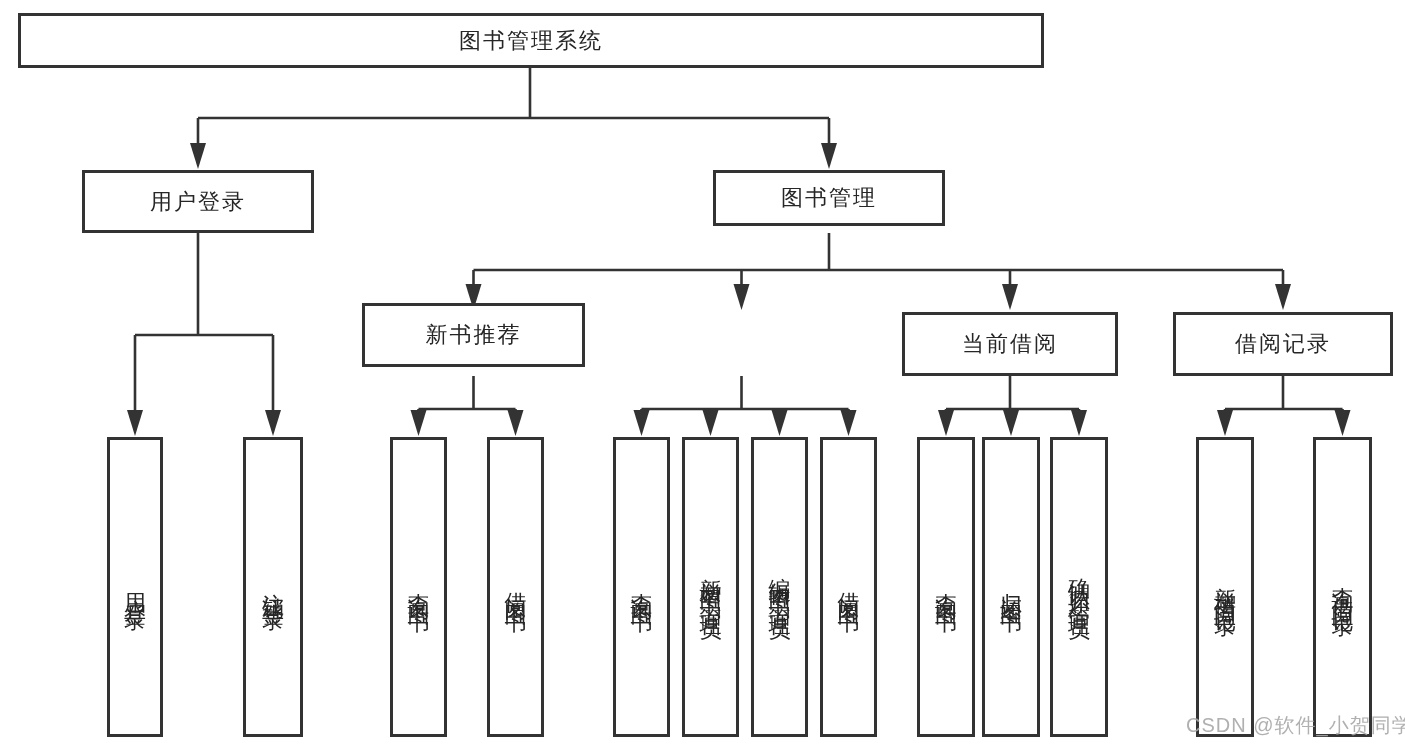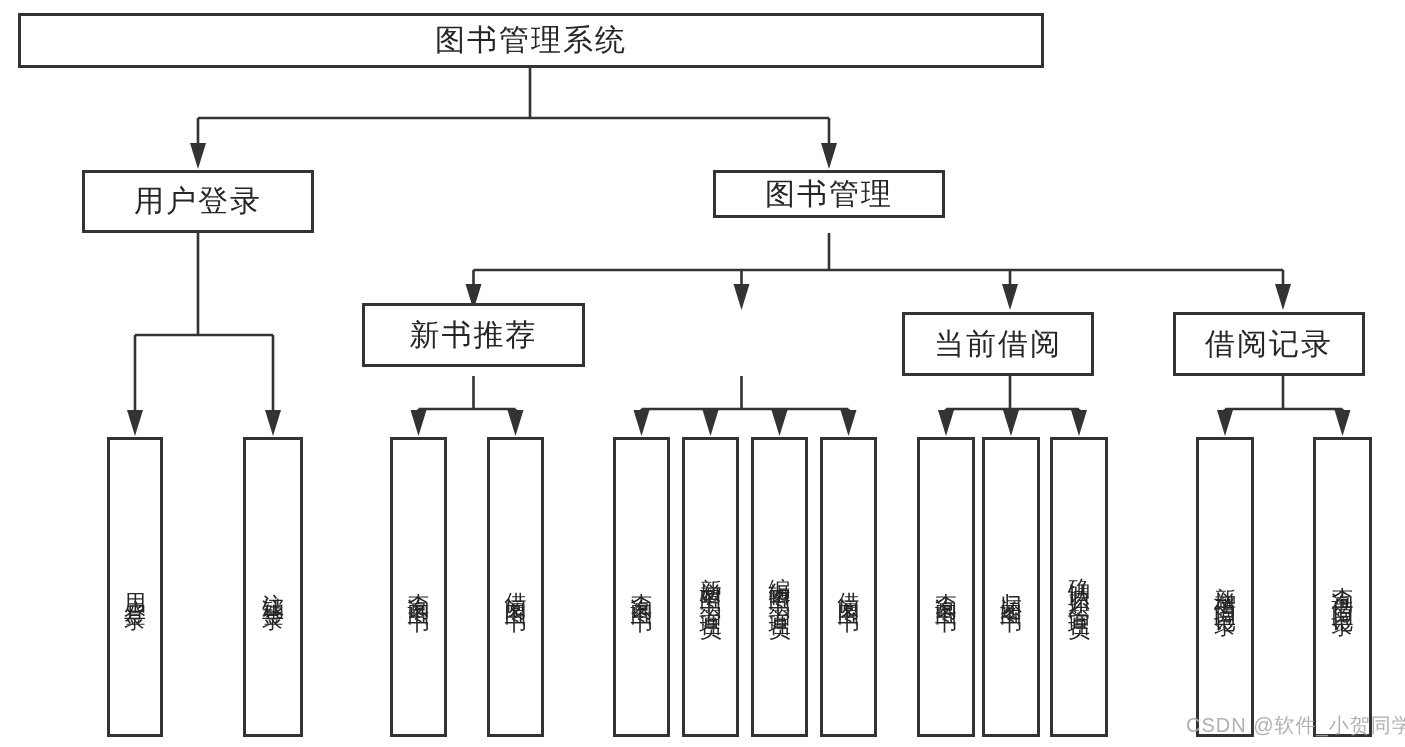--- a/index.html
+++ b/index.html
@@ -17,39 +17,39 @@
   .hbox,.vbox{
     position:absolute;
     box-sizing:border-box;
     display:flex;
     align-items:center;
     justify-content:center;
     border:3px solid #333333;
     background:#ffffff;
     color:#262626;
   }
-  .hbox span{font-size:30px;letter-spacing:2px;white-space:nowrap;}
+  .hbox span{font-size:22px;letter-spacing:2px;white-space:nowrap;}
   .vbox{top:437px;height:300px;}
   .vbox span{
     writing-mode:vertical-rl;
     font-size:22px;
     letter-spacing:6px;
     line-height:1;
     white-space:nowrap;
   }
   
   #root{left:18px;top:13px;width:1026px;height:55px;}
   
   #n-user-login{left:82px;top:170px;width:232px;height:63px;}
-  #n-book-mgmt{left:713px;top:170px;width:232px;height:48px;text-align:center;}
+  #n-book-mgmt{left:713px;top:170px;width:232px;height:56px;text-align:center;}
   
   #n-recommend{left:362px;top:303px;width:223px;height:64px;}
   #n-borrow{left:634px;top:312px;width:215px;height:64px;}
-  #n-current{left:902px;top:312px;width:192px;height:64px;}
-  #n-record{left:1173px;top:312px;width:192px;height:64px;}
+  #n-current{left:902px;top:312px;width:216px;height:64px;}
+  #n-record{left:1173px;top:312px;width:220px;height:64px;}
   
   #lf-login{left:107px;width:56px;}
   #lf-logout{left:243px;width:60px;}
   #lf-q1{left:390px;width:57px;}
   #lf-b1{left:487px;width:57px;}
   #lf-q2{left:613px;width:57px;}
   #lf-add{left:682px;width:57px;}
   #lf-edit{left:751px;width:57px;}
   #lf-b2{left:820px;width:57px;}
   #lf-q3{left:917px;width:58px;}

